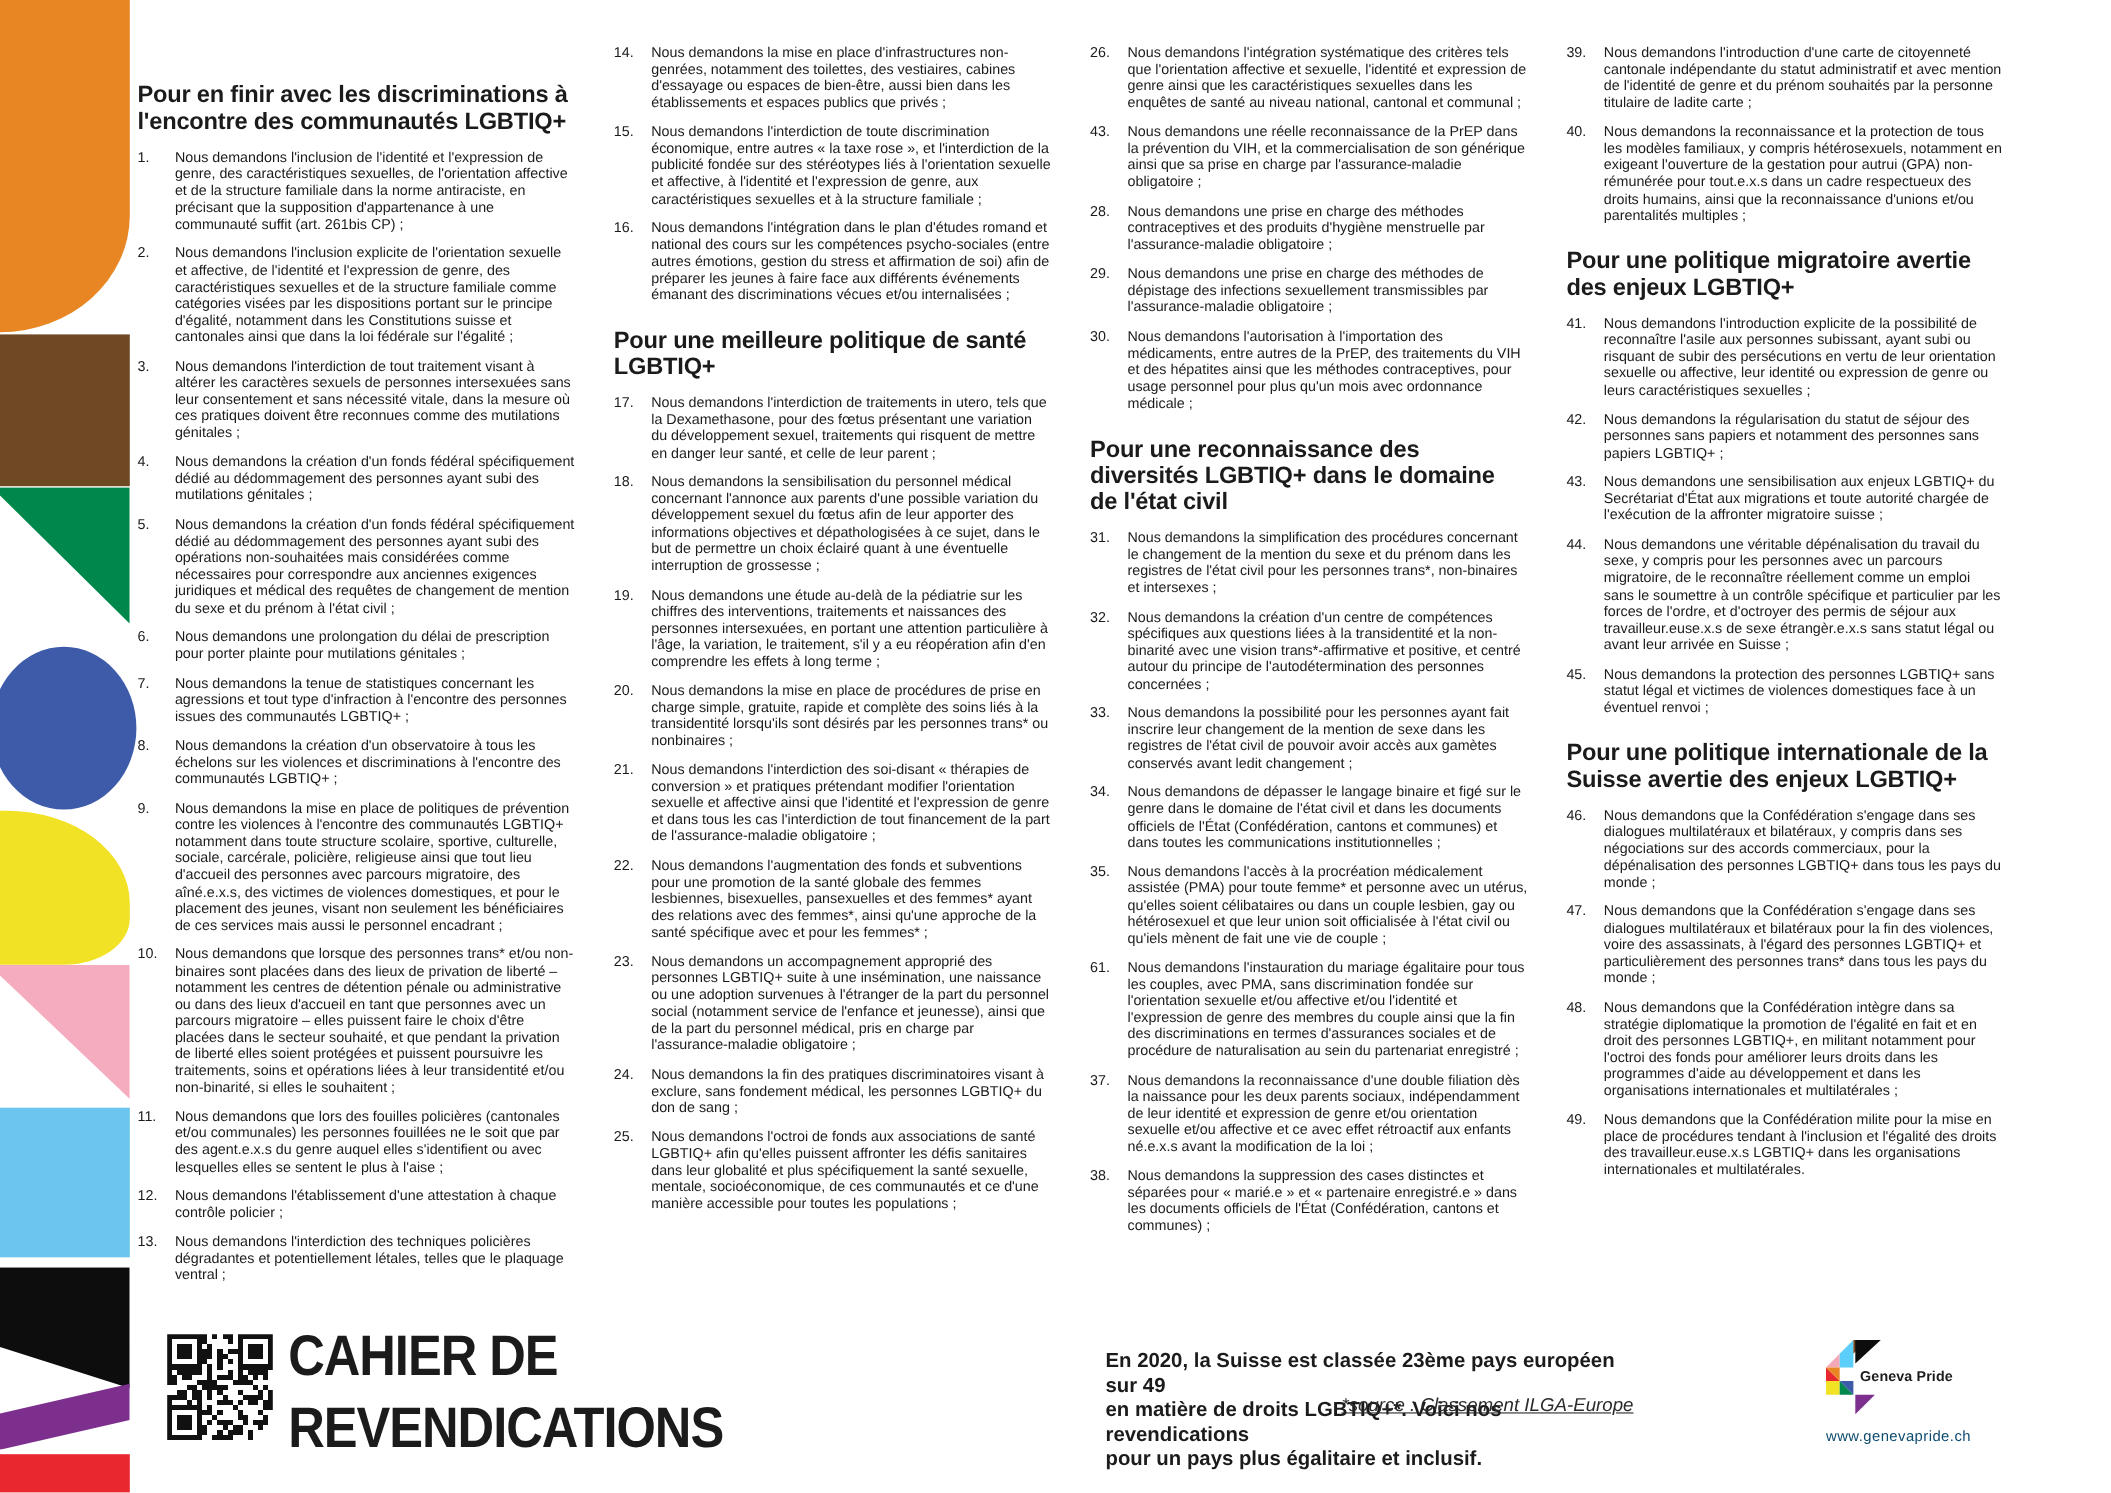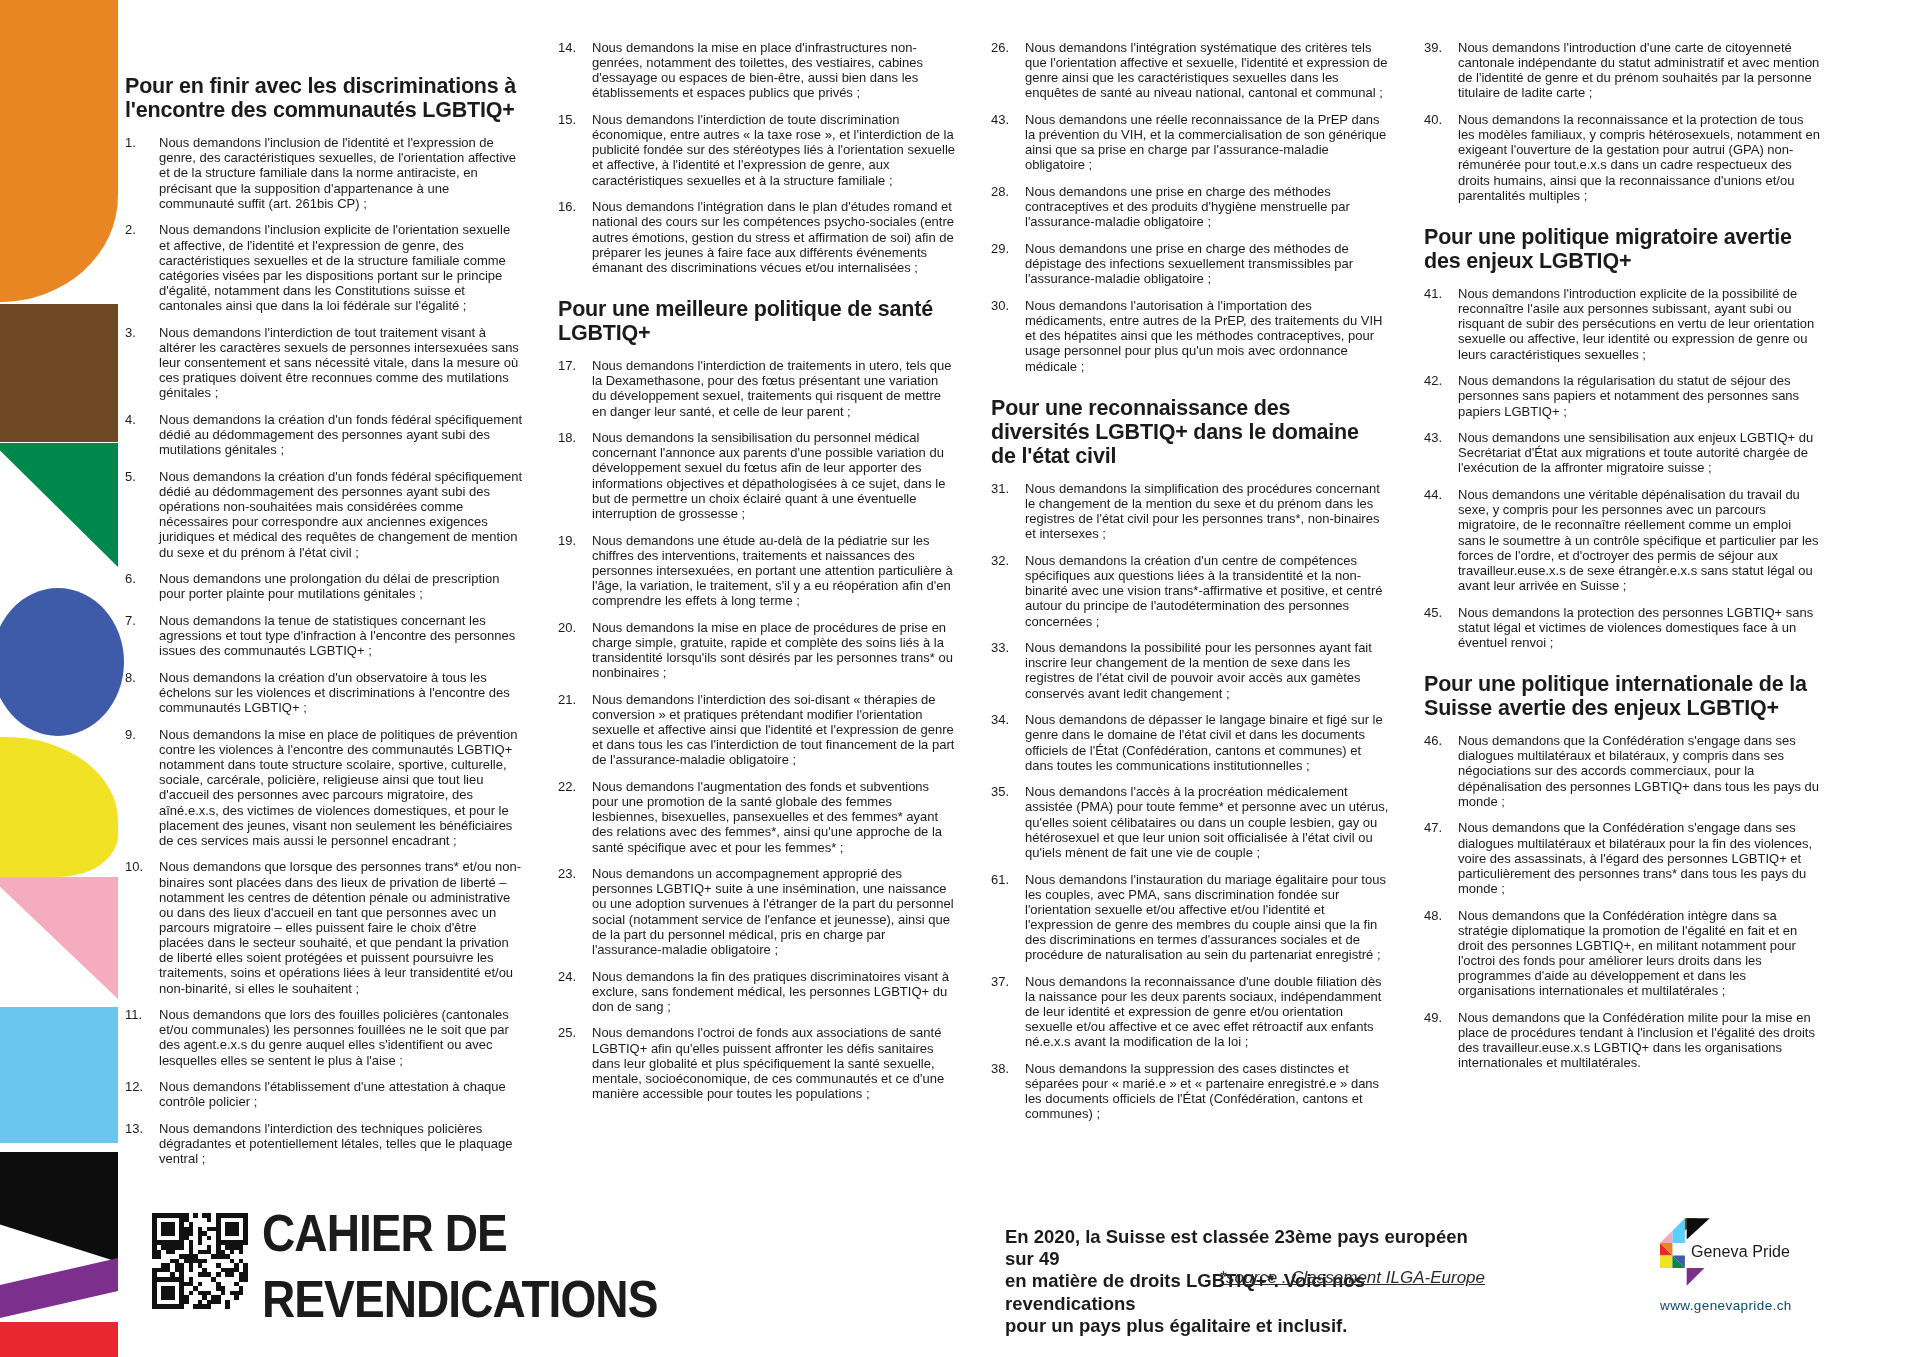--- a/index.html
+++ b/index.html
@@ -33,21 +33,21 @@
   #qr{position:absolute;left:152px;top:1213px;width:96px;height:96px;}
   #big-title{position:absolute;left:262px;top:1200px;font-weight:900;font-size:49px;
              line-height:62px;letter-spacing:-1px;transform:scale(0.94,1.06);
              transform-origin:left top;white-space:nowrap;}
   #blurb{position:absolute;left:1005px;top:1226px;width:480px;font-size:18.5px;
          font-weight:700;line-height:1.2;white-space:pre-line;}
   #source{position:absolute;left:1005px;top:1268px;width:480px;text-align:right;
           font-size:17px;font-style:italic;font-weight:400;color:#2a2a2a;text-decoration:underline;}
   #logo{position:absolute;left:1660px;top:1218px;width:150px;height:110px;}
   #logo-mark{position:absolute;left:0;top:0;width:64px;height:68px;}
-  #logo-text{position:absolute;left:31px;top:25px;font-size:16px;font-weight:400;
+  #logo-text{position:absolute;left:31px;top:25px;font-size:13px;font-weight:700;
              letter-spacing:0.1px;white-space:nowrap;}
   #logo-url{position:absolute;left:0;top:80px;font-size:13.5px;font-weight:500;
             letter-spacing:0.4px;color:#0c4a6e;white-space:nowrap;}
 </style>
 </head>
 <body>
 
 <div id="page">
 
   <div id="sidebar">

